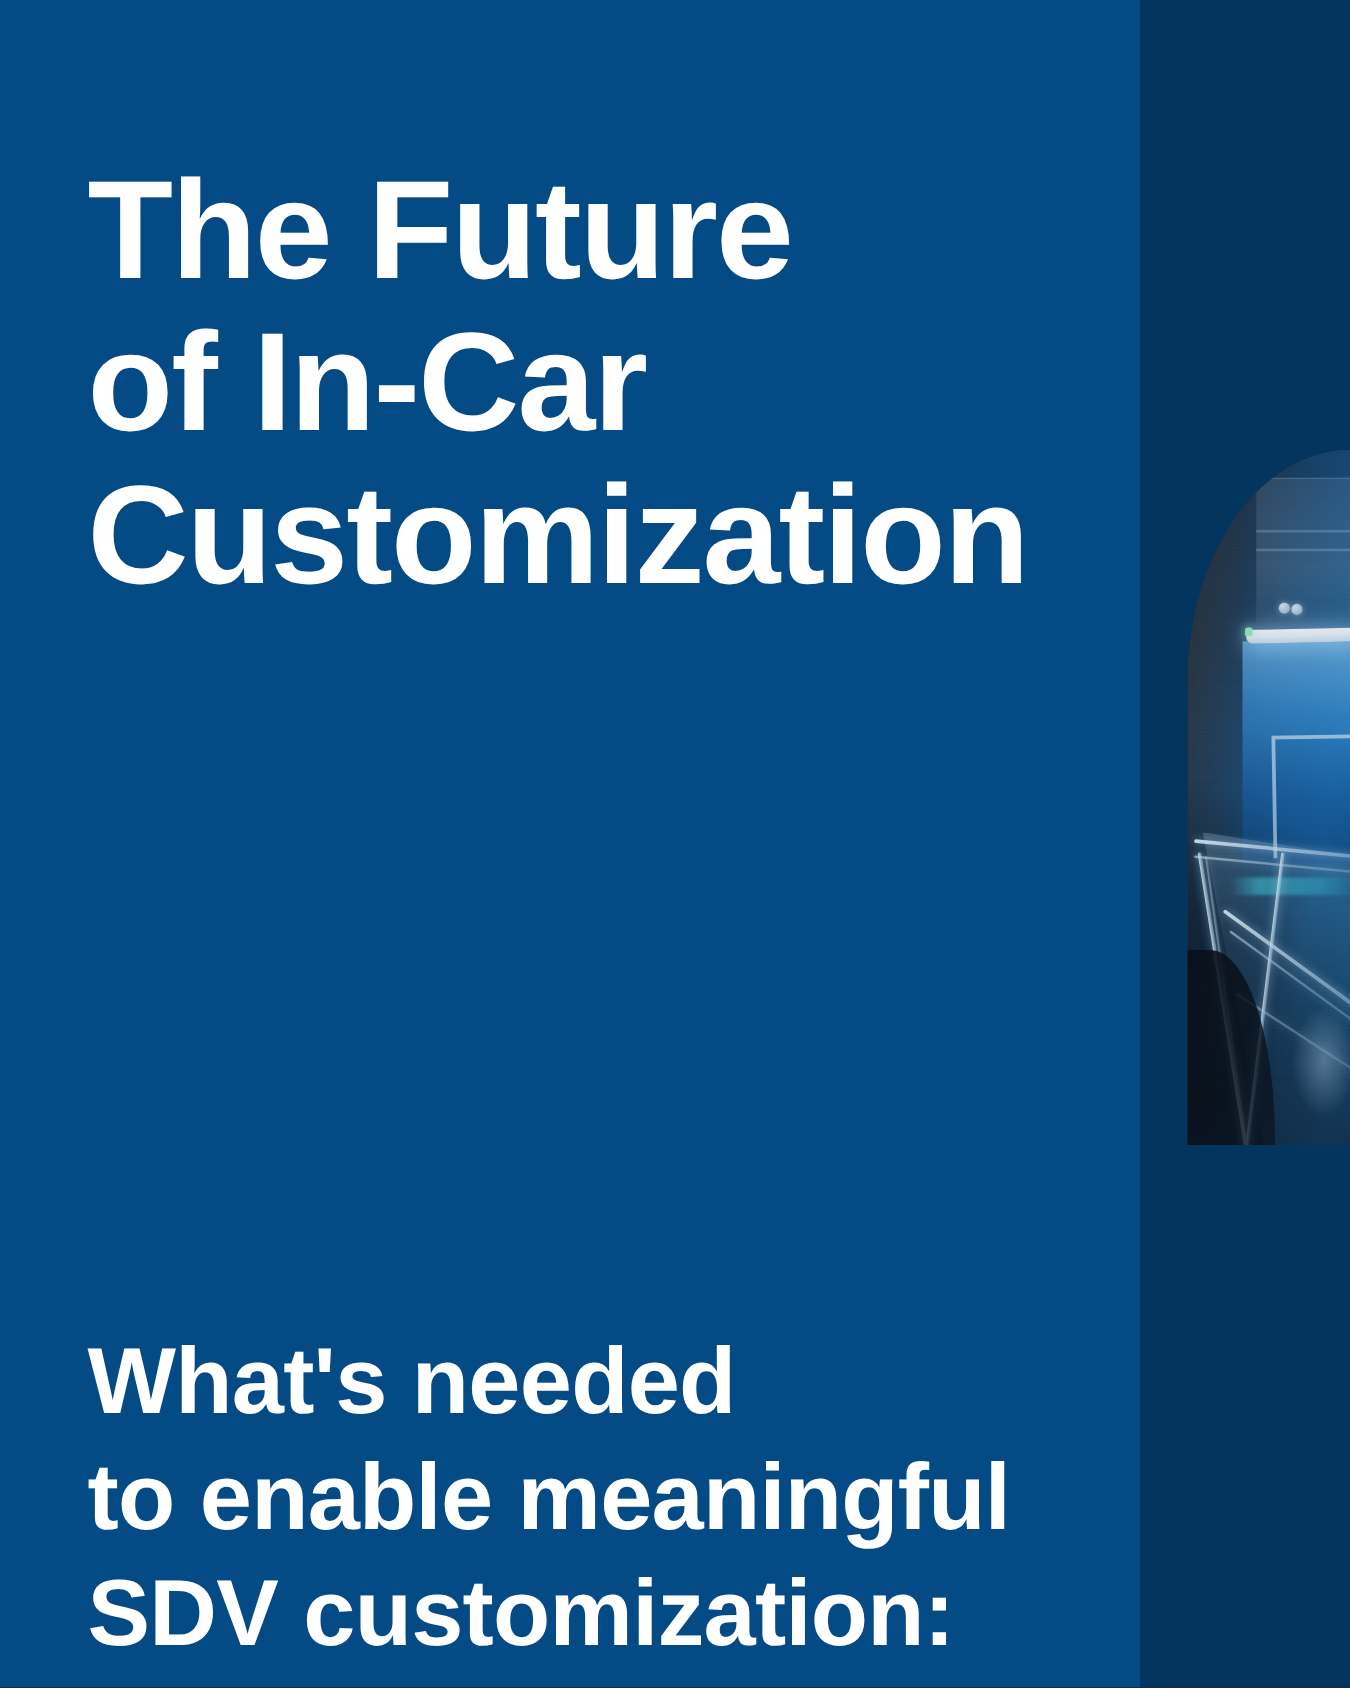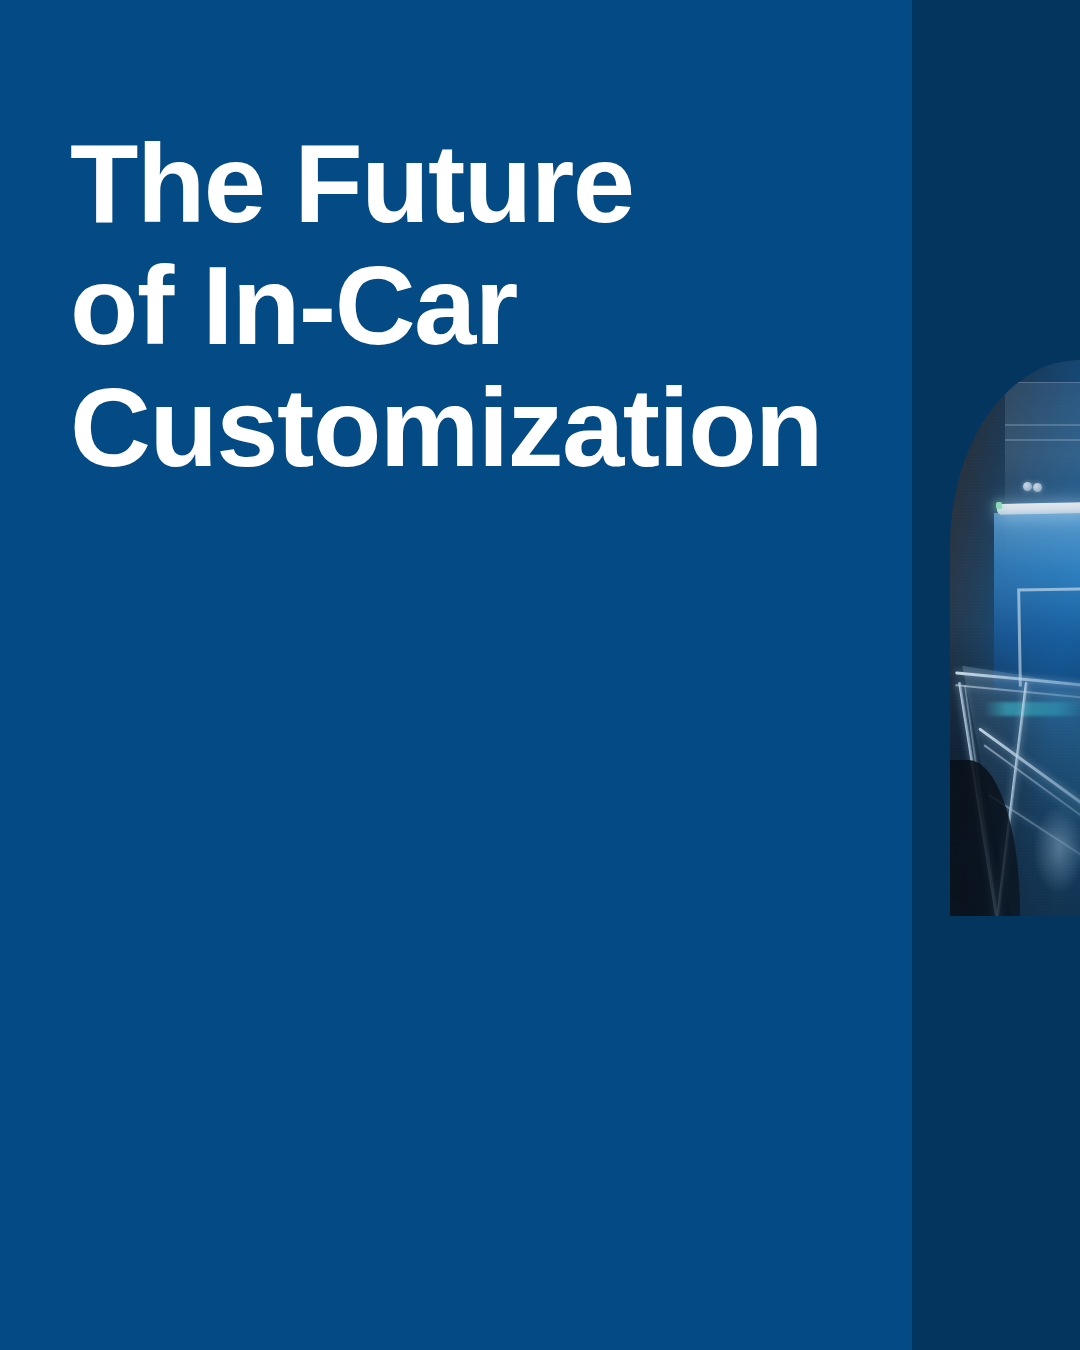--- a/index.html
+++ b/index.html
@@ -351,14 +351,17 @@
       <div class="dark-object"></div>
       <div class="spot"></div>
       <div class="photo-tone"></div>
     </div>
   </div>
 
   <h1 class="headline">The Future
 of In-Car
 Customization</h1>
 
+  <h2 class="subheadline">What's needed
+to enable meaningful
+SDV customization:</h2>
 
 </div>
 
 </body></html>

